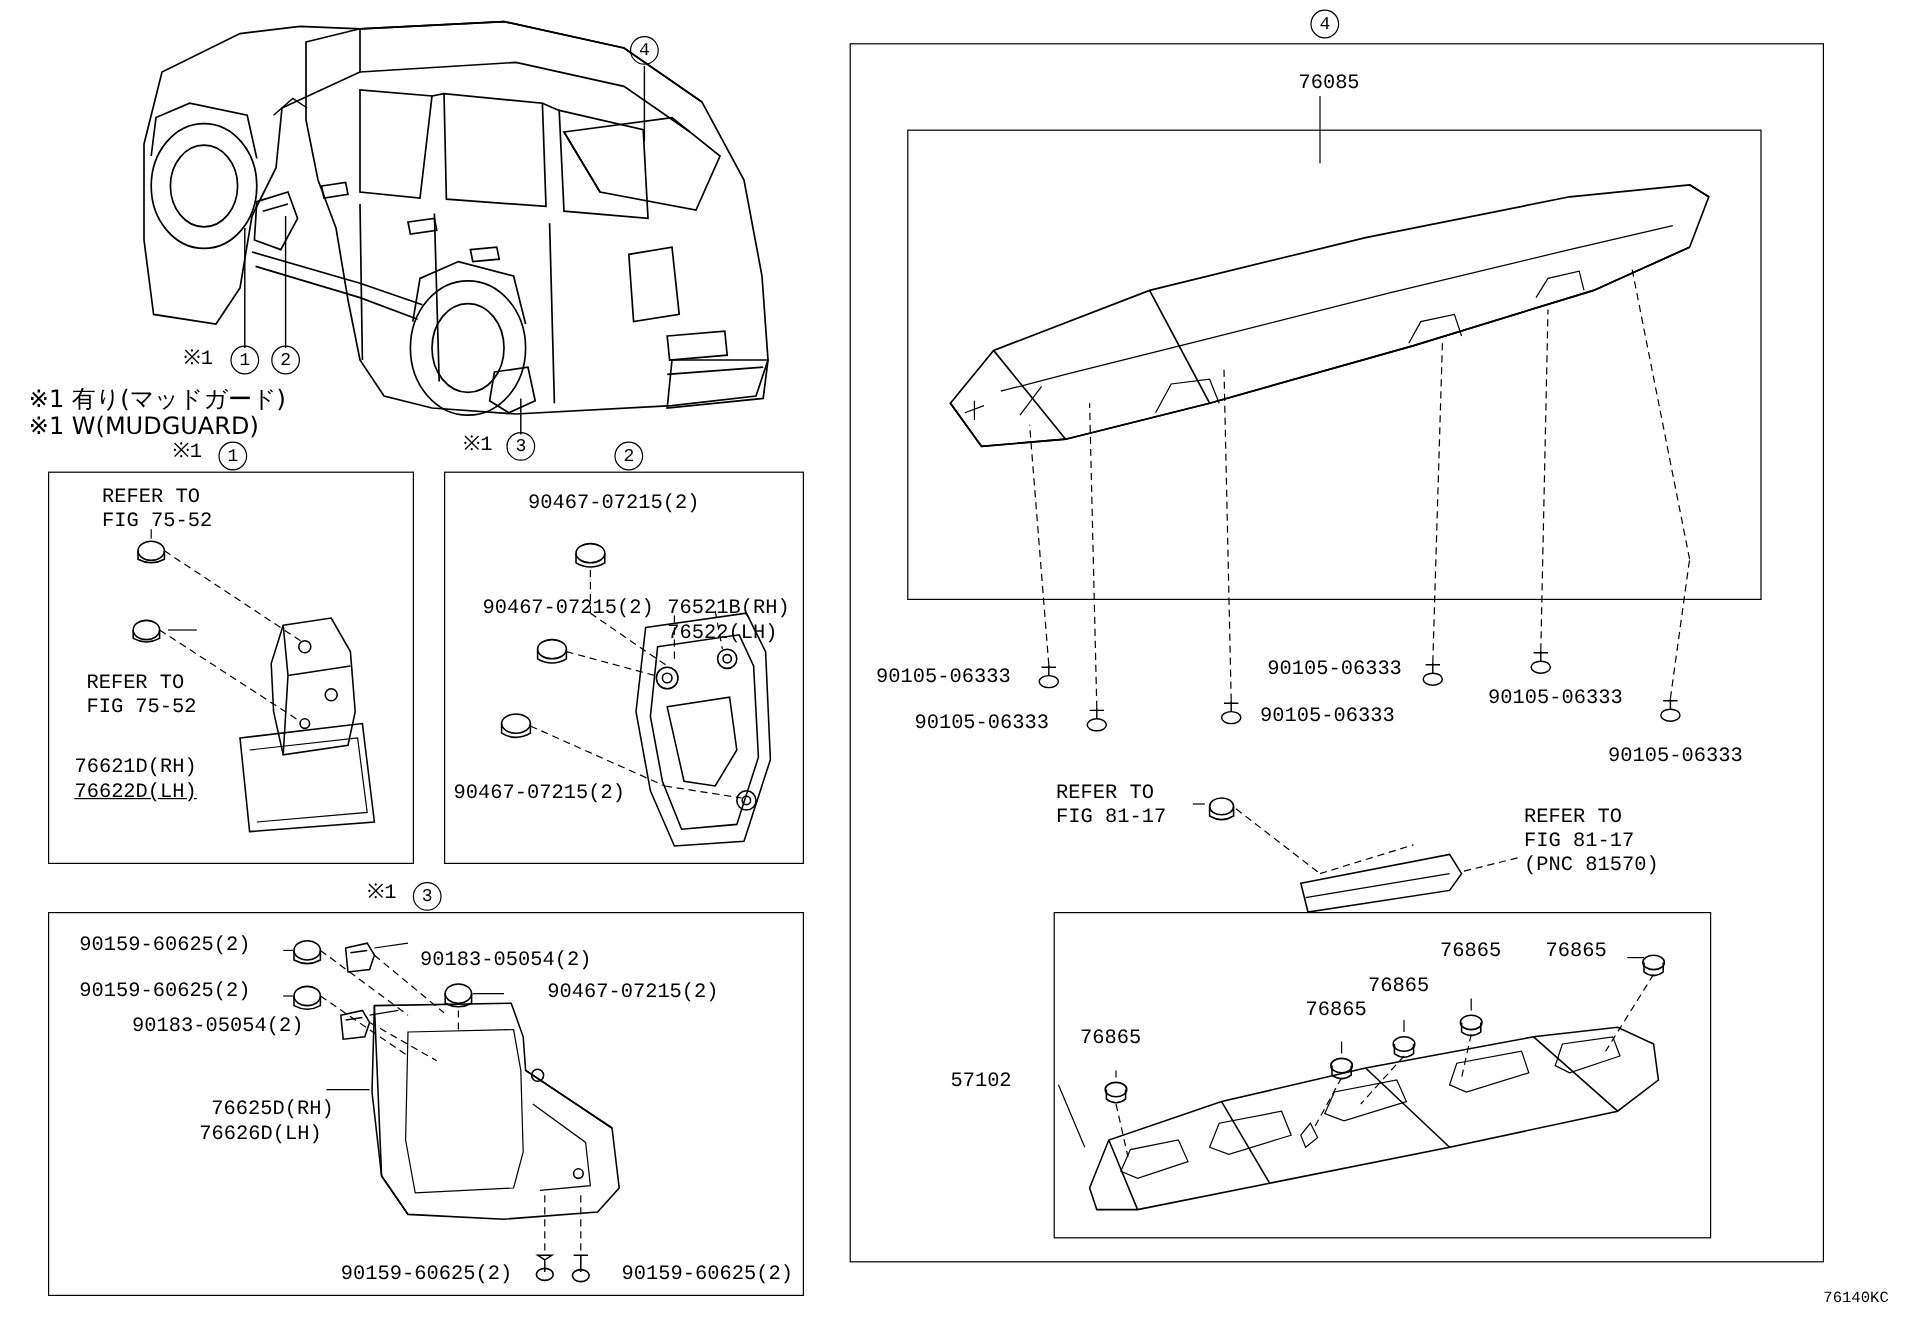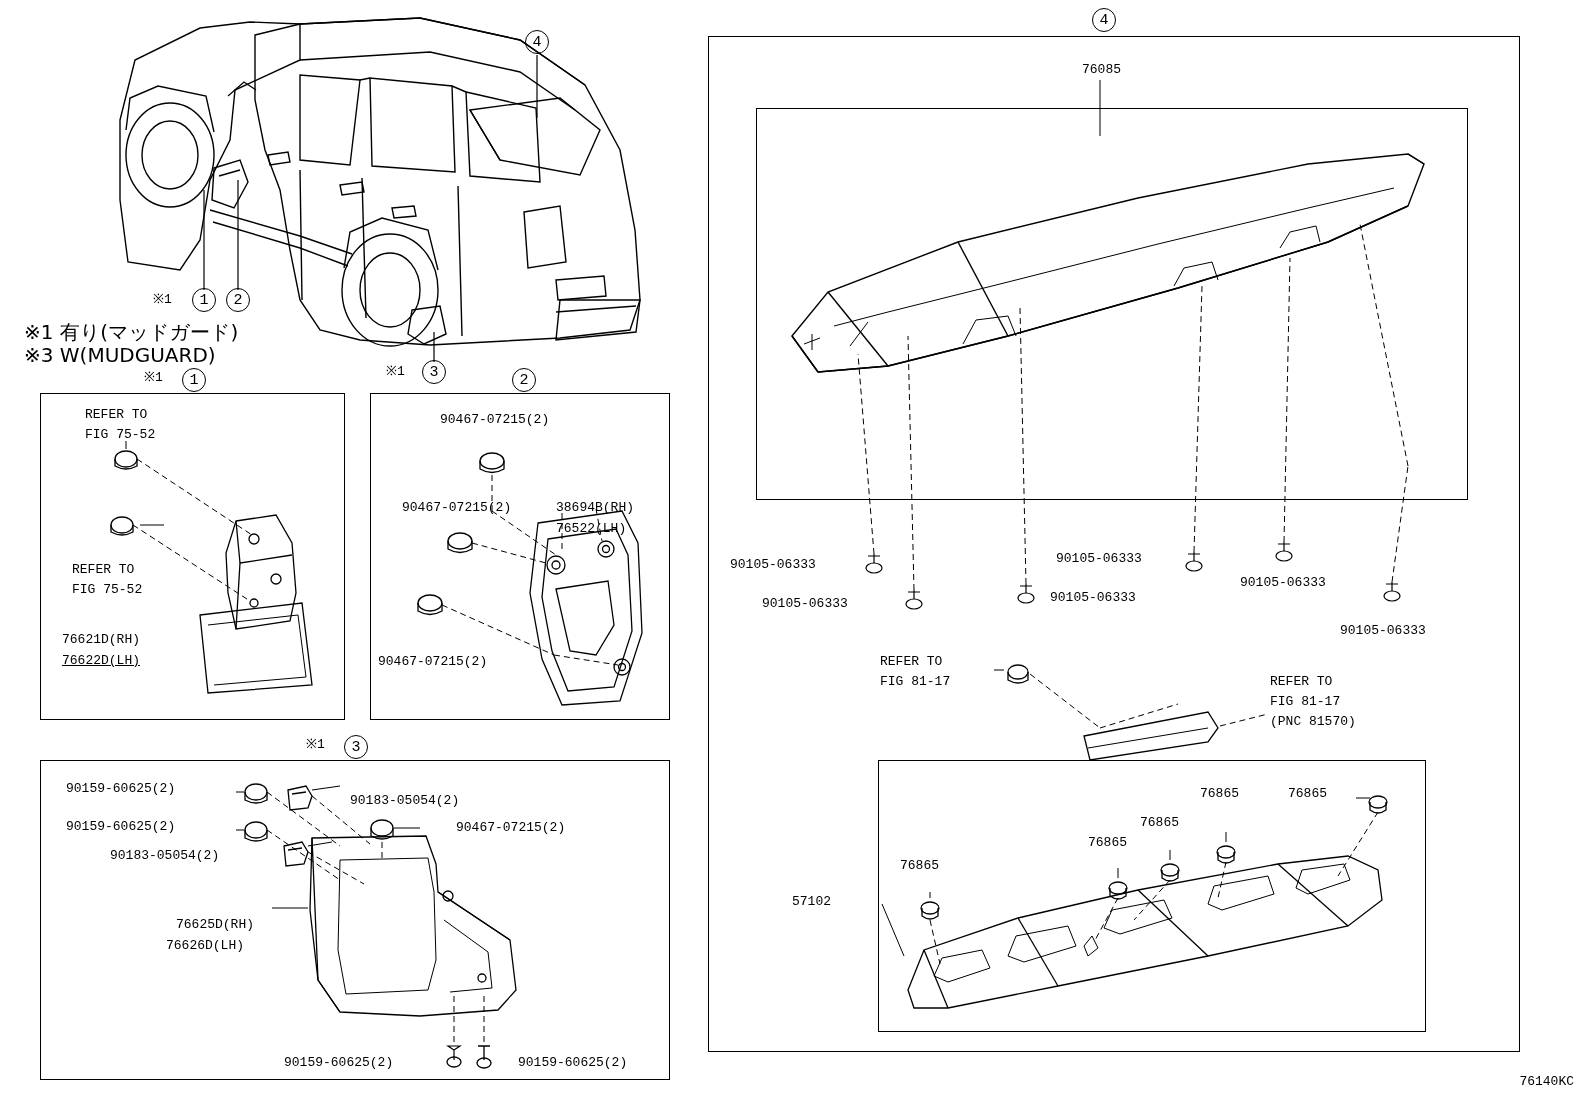--- a/index.html
+++ b/index.html
@@ -1,17 +1,17 @@
 <!DOCTYPE html>
 <html><head>
 <meta charset="utf-8">
 <style>
   html,body{margin:0;padding:0;background:#ffffff;}
   body{width:1592px;height:1099px;position:relative;font-family:"Liberation Mono",monospace;color:#000;overflow:hidden;}
-  .lbl{position:absolute;font-family:"Liberation Mono",monospace;font-size:13px;line-height:20px;white-space:pre;color:#000;}
+  .lbl{position:absolute;font-family:"Liberation Mono",monospace;font-size:17px;line-height:20px;white-space:pre;color:#000;}
   .lbl.jp{font-family:"DejaVu Sans",sans-serif;font-size:20px;}
   .box{position:absolute;border:1.5px solid #000;box-sizing:border-box;}
   .circ{position:absolute;border:1.5px solid #000;border-radius:50%;width:24px;height:24px;box-sizing:border-box;display:flex;align-items:center;justify-content:center;font-family:"Liberation Mono",monospace;font-size:15px;}
   svg{position:absolute;left:0;top:0;overflow:visible;}
   #fignum{position:absolute;right:18px;bottom:10px;font-size:13px;font-family:"Liberation Mono",monospace;}
 </style>
 </head>
 <body>
 
 <svg width="700" height="400">
@@ -75,21 +75,21 @@
 </svg>
 
 <div class="circ" style="left:525px;top:30px;">4</div>
 <div class="circ" style="left:192px;top:288px;">1</div>
 <div class="circ" style="left:226px;top:288px;">2</div>
 <div class="lbl" style="left:153px;top:290px;">※1</div>
 <div class="circ" style="left:422px;top:360px;">3</div>
 <div class="lbl" style="left:386px;top:362px;">※1</div>
 
 <div class="lbl jp" style="left:24px;top:322px;">※1 有り(マッドガード)</div>
-<div class="lbl jp" style="left:24px;top:345px;">※3 W(MUDGUARD)</div>
+<div class="lbl jp" style="left:24px;top:345px;">※1 W(MUDGUARD)</div>
 
 <div class="box" style="left:40px;top:393px;width:305px;height:327px;"></div>
 <div class="lbl" style="left:144px;top:368px;">※1</div>
 <div class="circ" style="left:182px;top:368px;">1</div>
 
 <svg width="360" height="340" style="left:40px;top:393px;">
   <g fill="none" stroke="#000" stroke-width="1.3">
 
     <path d="M196 128 L236 122 L252 150 L256 200 L250 228 L196 236 L188 200 L186 160 Z"></path>
     <path d="M196 128 L200 170 L196 236"></path>
@@ -154,21 +154,21 @@
     <line x1="72" y1="212" x2="184" y2="262"></line>
     <line x1="184" y1="262" x2="248" y2="272"></line>
     <line x1="192" y1="120" x2="192" y2="158"></line>
     <line x1="226" y1="116" x2="232" y2="148"></line>
   </g>
 </svg>
 
 <div class="lbl" style="left:440px;top:410px;">90467-07215(2)</div>
 <div class="lbl" style="left:402px;top:498px;">90467-07215(2)</div>
 <div class="lbl" style="left:378px;top:652px;">90467-07215(2)</div>
-<div class="lbl" style="left:556px;top:498px;">38694B(RH)</div>
+<div class="lbl" style="left:556px;top:498px;">76521B(RH)</div>
 <div class="lbl" style="left:556px;top:519px;font-family:Liberation Mono, monospace;">76522(LH)</div>
 
 <div class="box" style="left:40px;top:760px;width:630px;height:320px;"></div>
 <div class="lbl" style="left:306px;top:735px;">※1</div>
 <div class="circ" style="left:344px;top:735px;">3</div>
 
 <svg width="660" height="330" style="left:40px;top:760px;">
   <g fill="none" stroke="#000" stroke-width="1.3">
 
     <path d="M272 78 L386 76 L396 104 L398 132 L470 180 L476 230 L458 250 L380 256 L300 252 L278 220 L270 150 Z"></path>

